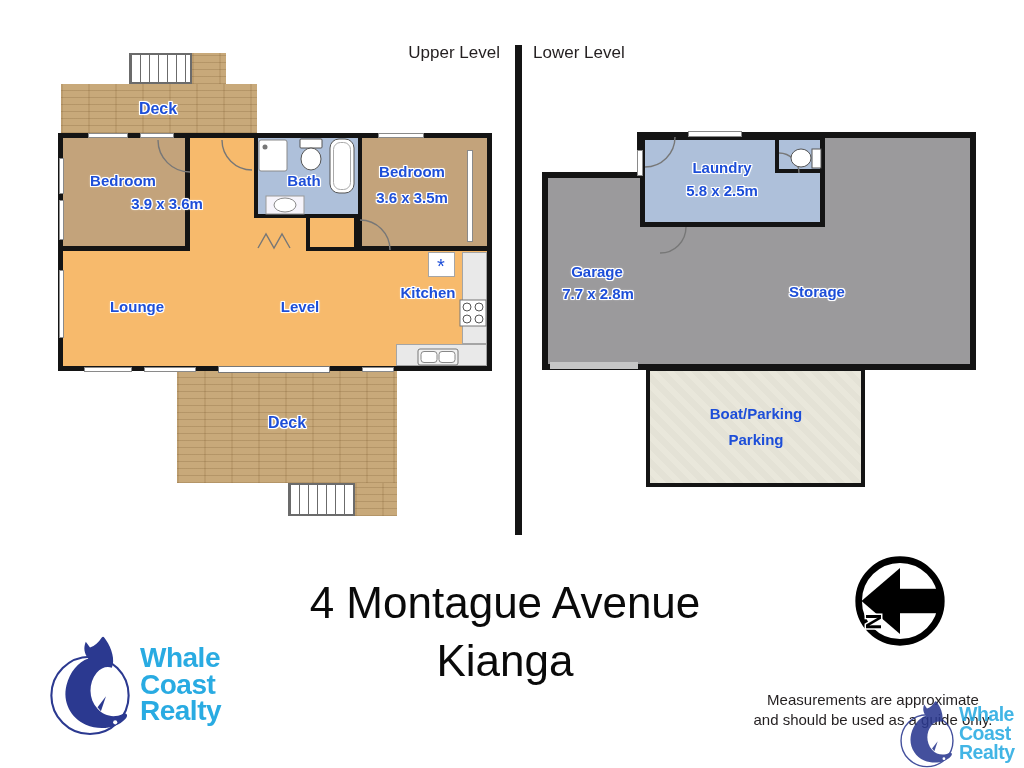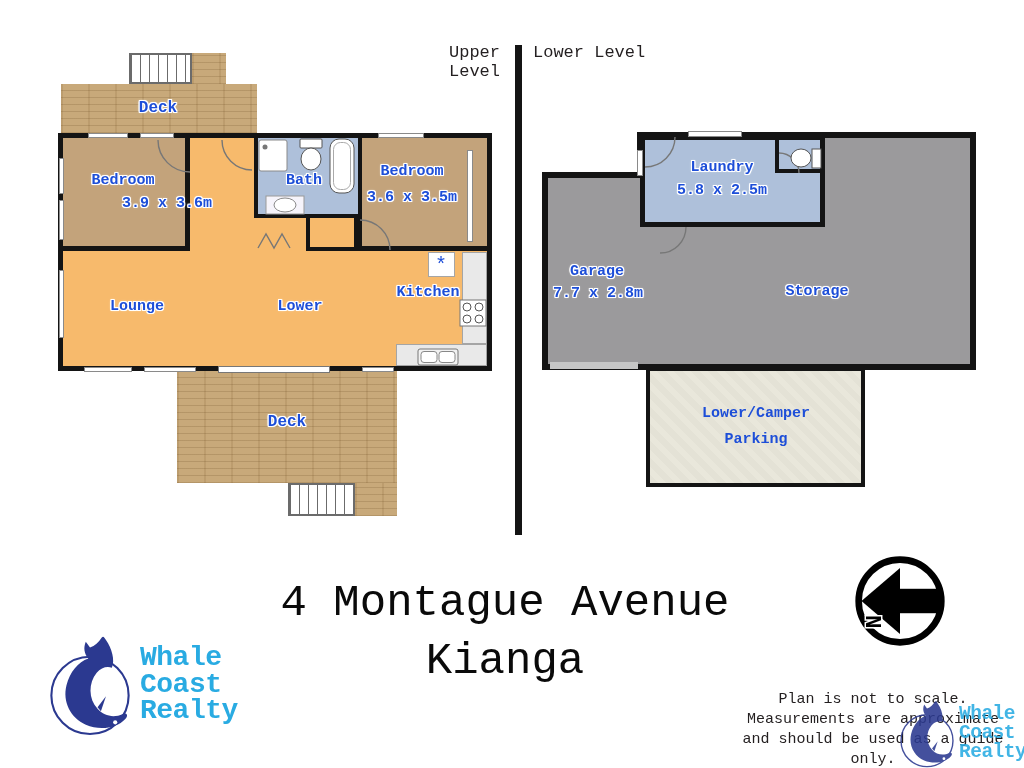--- a/index.html
+++ b/index.html
@@ -2,21 +2,21 @@
 <html style="--wall: #141414; --floor-orange: #f7ba6c; --room-tan: #c3a37b; --wet-blue: #aec0da; --garage-gray: #9b9a9c; --deck-wood: #c8a97a; --parking-beige: #e9e7db; --logo-blue: #29abe2; --whale-navy: #2b3990; --counter-gray: #e9e9e9;"><head>
 <meta charset="utf-8">
 <style>
   :root{
     --wall:#141414; --floor-orange:#f7ba6c; --room-tan:#c3a37b; --wet-blue:#aec0da;
     --garage-gray:#9b9a9c; --deck-wood:#c8a97a; --parking-beige:#e9e7db;
     --logo-blue:#29abe2; --whale-navy:#2b3990; --counter-gray:#e9e9e9;
   }
   html,body{margin:0;padding:0;background:#fff;}
   #canvas{position:relative;width:1024px;height:768px;background:#fff;overflow:hidden;
-          font-family:Liberation Mono, monospace;}
+          font-family:Liberation Sans, sans-serif;}
   .abs{position:absolute;box-sizing:border-box;}
   .lbl{position:absolute;transform:translate(-50%,-50%);font-weight:bold;font-size:15px;
        color:#1d4ed8;text-align:center;white-space:nowrap;line-height:1.1;
        text-shadow:-1px -1px 0 #fff,1px -1px 0 #fff,-1px 1px 0 #fff,1px 1px 0 #fff,
                    -1px 0 0 #fff,1px 0 0 #fff,0 -1px 0 #fff,0 1px 0 #fff,0 0 3px #fff;
        z-index:7;}
   .level-lbl{position:absolute;font-size:17px;color:#231f20;z-index:3;}
   .wood{background-color:var(--deck-wood);
         background-image:repeating-linear-gradient(0deg,rgba(90,60,20,.18) 0 1px,rgba(0,0,0,0) 1px 7px),
                          repeating-linear-gradient(90deg,rgba(120,85,40,.15) 0 2px,rgba(0,0,0,0) 2px 27px);}
@@ -77,39 +77,39 @@
   <div class="abs stairs" style="left:288px;top:483px;width:67px;height:33px;z-index:1;"></div>
   <div class="abs wood" style="left:355px;top:483px;width:42px;height:33px;z-index:1;"></div>
   <div class="lbl" style="left:287px;top:423px;font-size:16px;">Deck</div>
 
   <div class="lbl" style="left:123px;top:181px;">Bedroom</div>
   <div class="lbl" style="left:123px;top:204px;margin-left:44px;">3.9 x 3.6m</div>
   <div class="lbl" style="left:304px;top:181px;">Bath</div>
   <div class="lbl" style="left:412px;top:172px;">Bedroom</div>
   <div class="lbl" style="left:412px;top:198px;">3.6 x 3.5m</div>
   <div class="lbl" style="left:137px;top:307px;">Lounge</div>
-  <div class="lbl" style="left:300px;top:307px;">Lower</div>
+  <div class="lbl" style="left:300px;top:307px;">Level</div>
   <div class="lbl" style="left:428px;top:293px;">Kitchen</div>
 
   <svg class="overlay" width="1024" height="768" style="z-index:2;">
     <polygon points="545,175 640,175 640,135 973,135 973,367 545,367" style="fill:var(--garage-gray);stroke:var(--wall);stroke-width:6;"></polygon>
   </svg>
   <div class="abs" style="left:640px;top:135px;width:185px;height:92px;background:var(--wet-blue);border:5px solid var(--wall);z-index:3;"></div>
   <div class="abs" style="left:775px;top:135px;width:50px;height:38px;border-left:4px solid var(--wall);border-bottom:4px solid var(--wall);z-index:4;"></div>
   <div class="win" style="left:688px;top:131px;width:54px;height:6px;"></div>
   <div class="win" style="left:637px;top:150px;width:6px;height:26px;"></div>
   <div class="abs" style="left:550px;top:362px;width:88px;height:7px;background:#c6c6c6;z-index:4;"></div>
   <div class="abs" style="left:646px;top:367px;width:219px;height:120px;background:var(--parking-beige);border:4px solid var(--wall);background-image:repeating-linear-gradient(45deg,rgba(0,0,0,.025) 0 6px,rgba(0,0,0,0) 6px 12px);z-index:3;"></div>
 
   <div class="lbl" style="left:722px;top:168px;">Laundry</div>
   <div class="lbl" style="left:722px;top:191px;">5.8 x 2.5m</div>
   <div class="lbl" style="left:597px;top:272px;">Garage</div>
   <div class="lbl" style="left:598px;top:294px;">7.7 x 2.8m</div>
   <div class="lbl" style="left:817px;top:292px;">Storage</div>
-  <div class="lbl" style="left:756px;top:414px;text-shadow:none;">Lower/Camper</div>
+  <div class="lbl" style="left:756px;top:414px;text-shadow:none;">Boat/Parking</div>
   <div class="lbl" style="left:756px;top:440px;text-shadow:none;">Parking</div>
 
   <svg class="overlay" width="1024" height="768">
 
     <g stroke="#777" stroke-width="1.4" fill="none">
       <path d="M158,140 A32,32 0 0 0 190,172"></path>
       <path d="M222,140 A30,30 0 0 0 252,170"></path>
       <path d="M360,220 A30,30 0 0 1 390,250"></path>
       <path d="M645,167 A30,30 0 0 0 675,137"></path>
       <path d="M660,253 A26,26 0 0 0 686,227"></path>
@@ -165,21 +165,20 @@
       <circle cx="80" cy="104" r="2.5" fill="#fff"></circle>
     </svg>
     <div class="logo-text" style="margin-left:92px;font-size:28px;line-height:26.5px;padding-top:11px;">
       <div>Whale</div>
       <div>Coast</div>
       <div>Realty</div>
     </div>
   </div>
 
   <div class="disclaimer">
-    <div>Plan is not to scale.</div>
     <div>Measurements are approximate</div>
     <div>and should be used as a guide only.</div>
   </div>
 
   <div class="abs" style="left:898px;top:700px;opacity:.88;z-index:4;">
     <svg width="58" height="70" viewBox="0 0 100 124" style="float:left;">
       <circle cx="50" cy="72" r="46" fill="none" style="stroke:var(--whale-navy);" stroke-width="2.5"></circle>
       <path d="M64 3 C60 9 56 13 50 15 L45 8 C42 15 43 22 48 28 C36 32 26 44 22 60 C17 80 27 99 45 107 C62 114 82 111 92 100 C96 96 94 92 89 94 C79 99 67 97 59 88 C48 76 48 57 58 45 C63 39 70 37 76 39 C80 30 76 16 69 6 C67 3 66 1 64 3 Z" style="fill:var(--whale-navy);"></path>
       <path d="M59 86 L69 73 L63 91 Z" style="fill:var(--whale-navy);"></path>
       <circle cx="80" cy="104" r="2.5" fill="#fff"></circle>

